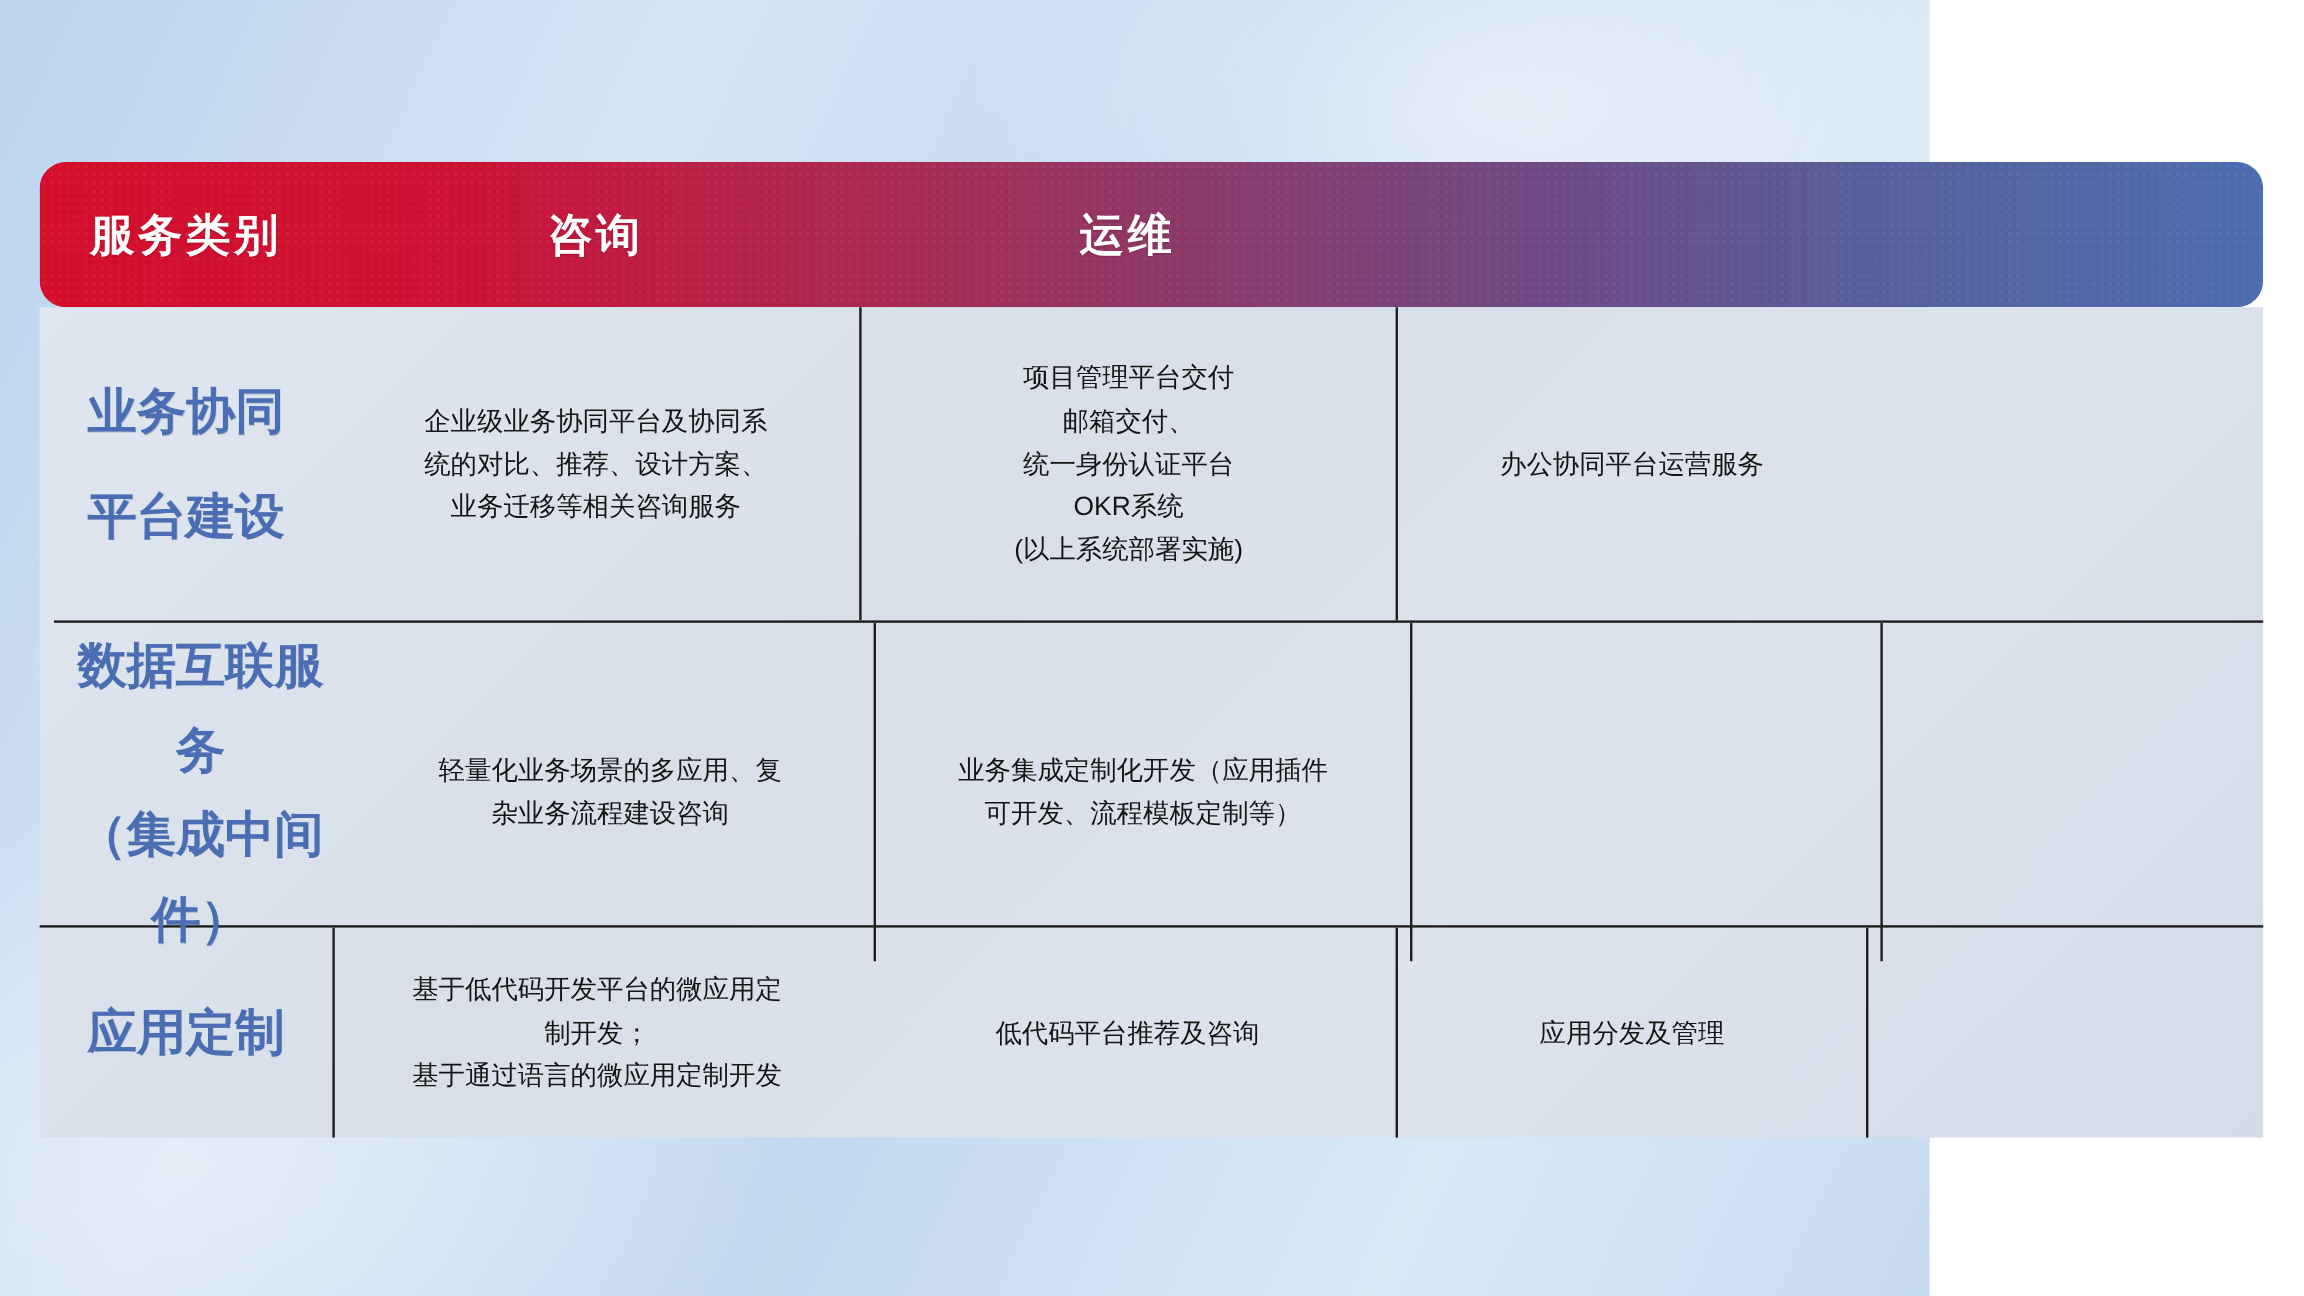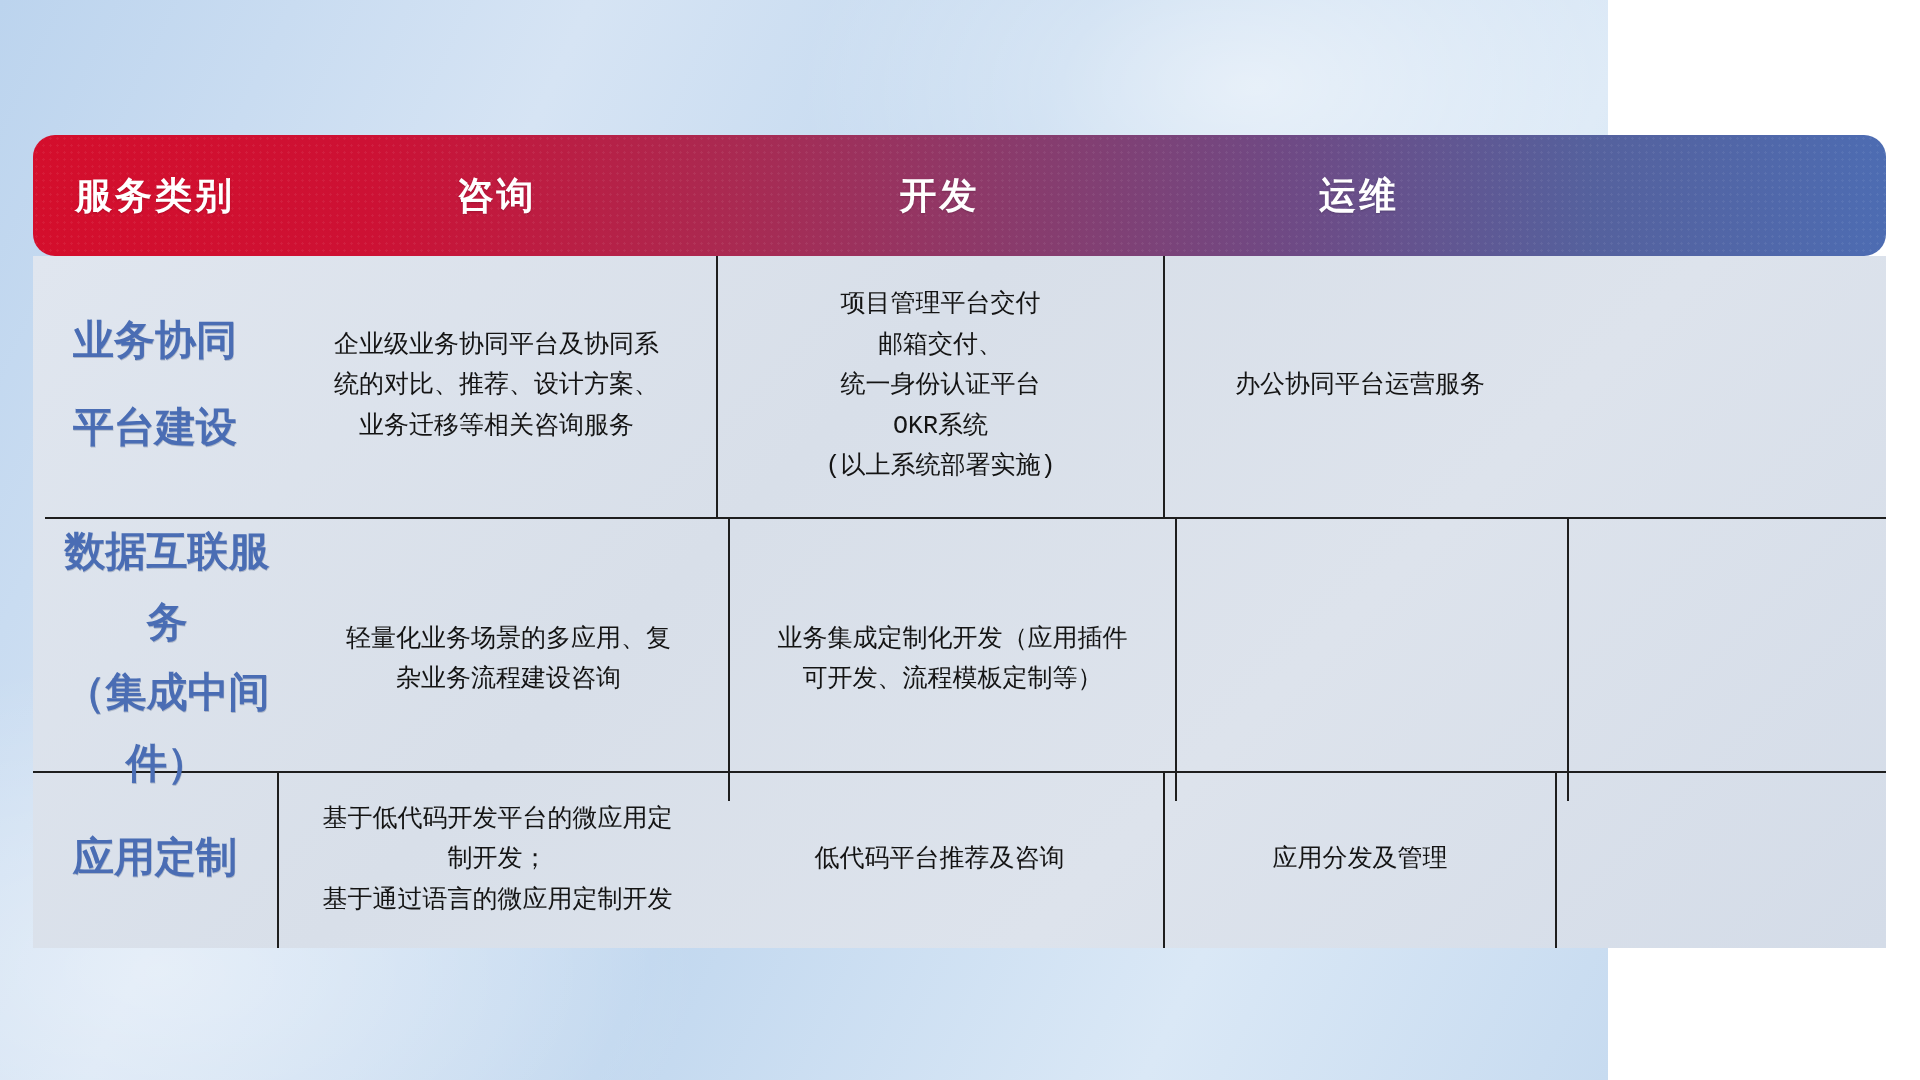--- a/index.html
+++ b/index.html
@@ -7,21 +7,20 @@
     width:1920px;height:1080px;overflow:hidden;
     font-family:"Liberation Sans","DejaVu Sans",sans-serif;
   }
   .page{
     position:relative;width:1608px;height:1080px;
     background:
       radial-gradient(ellipse 700px 420px at 78% 8%, rgba(255,255,255,0.55), rgba(255,255,255,0) 65%),
       radial-gradient(ellipse 900px 520px at 10% 90%, rgba(255,255,255,0.40), rgba(255,255,255,0) 60%),
       radial-gradient(ellipse 640px 360px at 45% 55%, rgba(255,255,255,0.28), rgba(255,255,255,0) 70%),
       linear-gradient(115deg,#bcd4ee 0%,#d6e4f4 28%,#c2d8ef 52%,#dae8f6 78%,#c7dbf0 100%);
-    font-family: Liberation Mono, monospace;
   }
   .service-table{position:absolute;left:33px;top:135px;width:1853px;}
   .thead{
     display:grid;
     grid-template-columns:244px 439px 447px 392px 331px;
     height:121px;align-items:center;
     border-radius:22px;
     background-image:
       radial-gradient(rgba(255,255,255,0.06) 1px, rgba(0,0,0,0) 1.3px),
       linear-gradient(90deg,#d40e2c 0%,#cd1134 18%,#a92a52 38%,#8b3a6a 52%,#6e4a85 68%,#55619d 84%,#4d6cb2 100%);
@@ -39,42 +38,41 @@
     grid-template-columns:244px 439px 447px 392px 331px;
     box-sizing:border-box;
   }
   .tr-0{height:261px;}
   .tr-1{height:254px;border-top:2.5px solid #1e1e1e;margin-left:12px;}
   .tr-2{height:177px;border-top:2.5px solid #1e1e1e;}
   .td{
     display:flex;align-items:center;justify-content:center;
     box-sizing:border-box;
     text-align:center;color:#141414;
-    font-size:25px;line-height:1.62;
+    font-size:22px;line-height:1.62;
     white-space:pre-line;
     padding:0 10px;
   }
   .td.vline{border-left:2.5px solid #1e1e1e;}
   .td.cat{
     color:#4a6db4;font-weight:700;font-size:41px;line-height:1.72;
     padding:0 2px;
     text-shadow:0.5px 0.5px 0 rgba(30,50,90,0.25);
   }
   .tr-0 .td.cat{line-height:2.1;}
 </style>
 </head>
 <body>
 
 <div class="page">
   <div class="service-table">
 
     <div class="thead">
       <div class="th">服务类别</div>
       <div class="th">咨询</div>
-      <div class="th">开发</div>
       <div class="th">运维</div>
     </div>
 
     <div class="tbody">
 
       <div class="tr tr-0">
         <div class="td cat">业务协同
 平台建设</div>
         <div class="td">企业级业务协同平台及协同系
 统的对比、推荐、设计方案、

